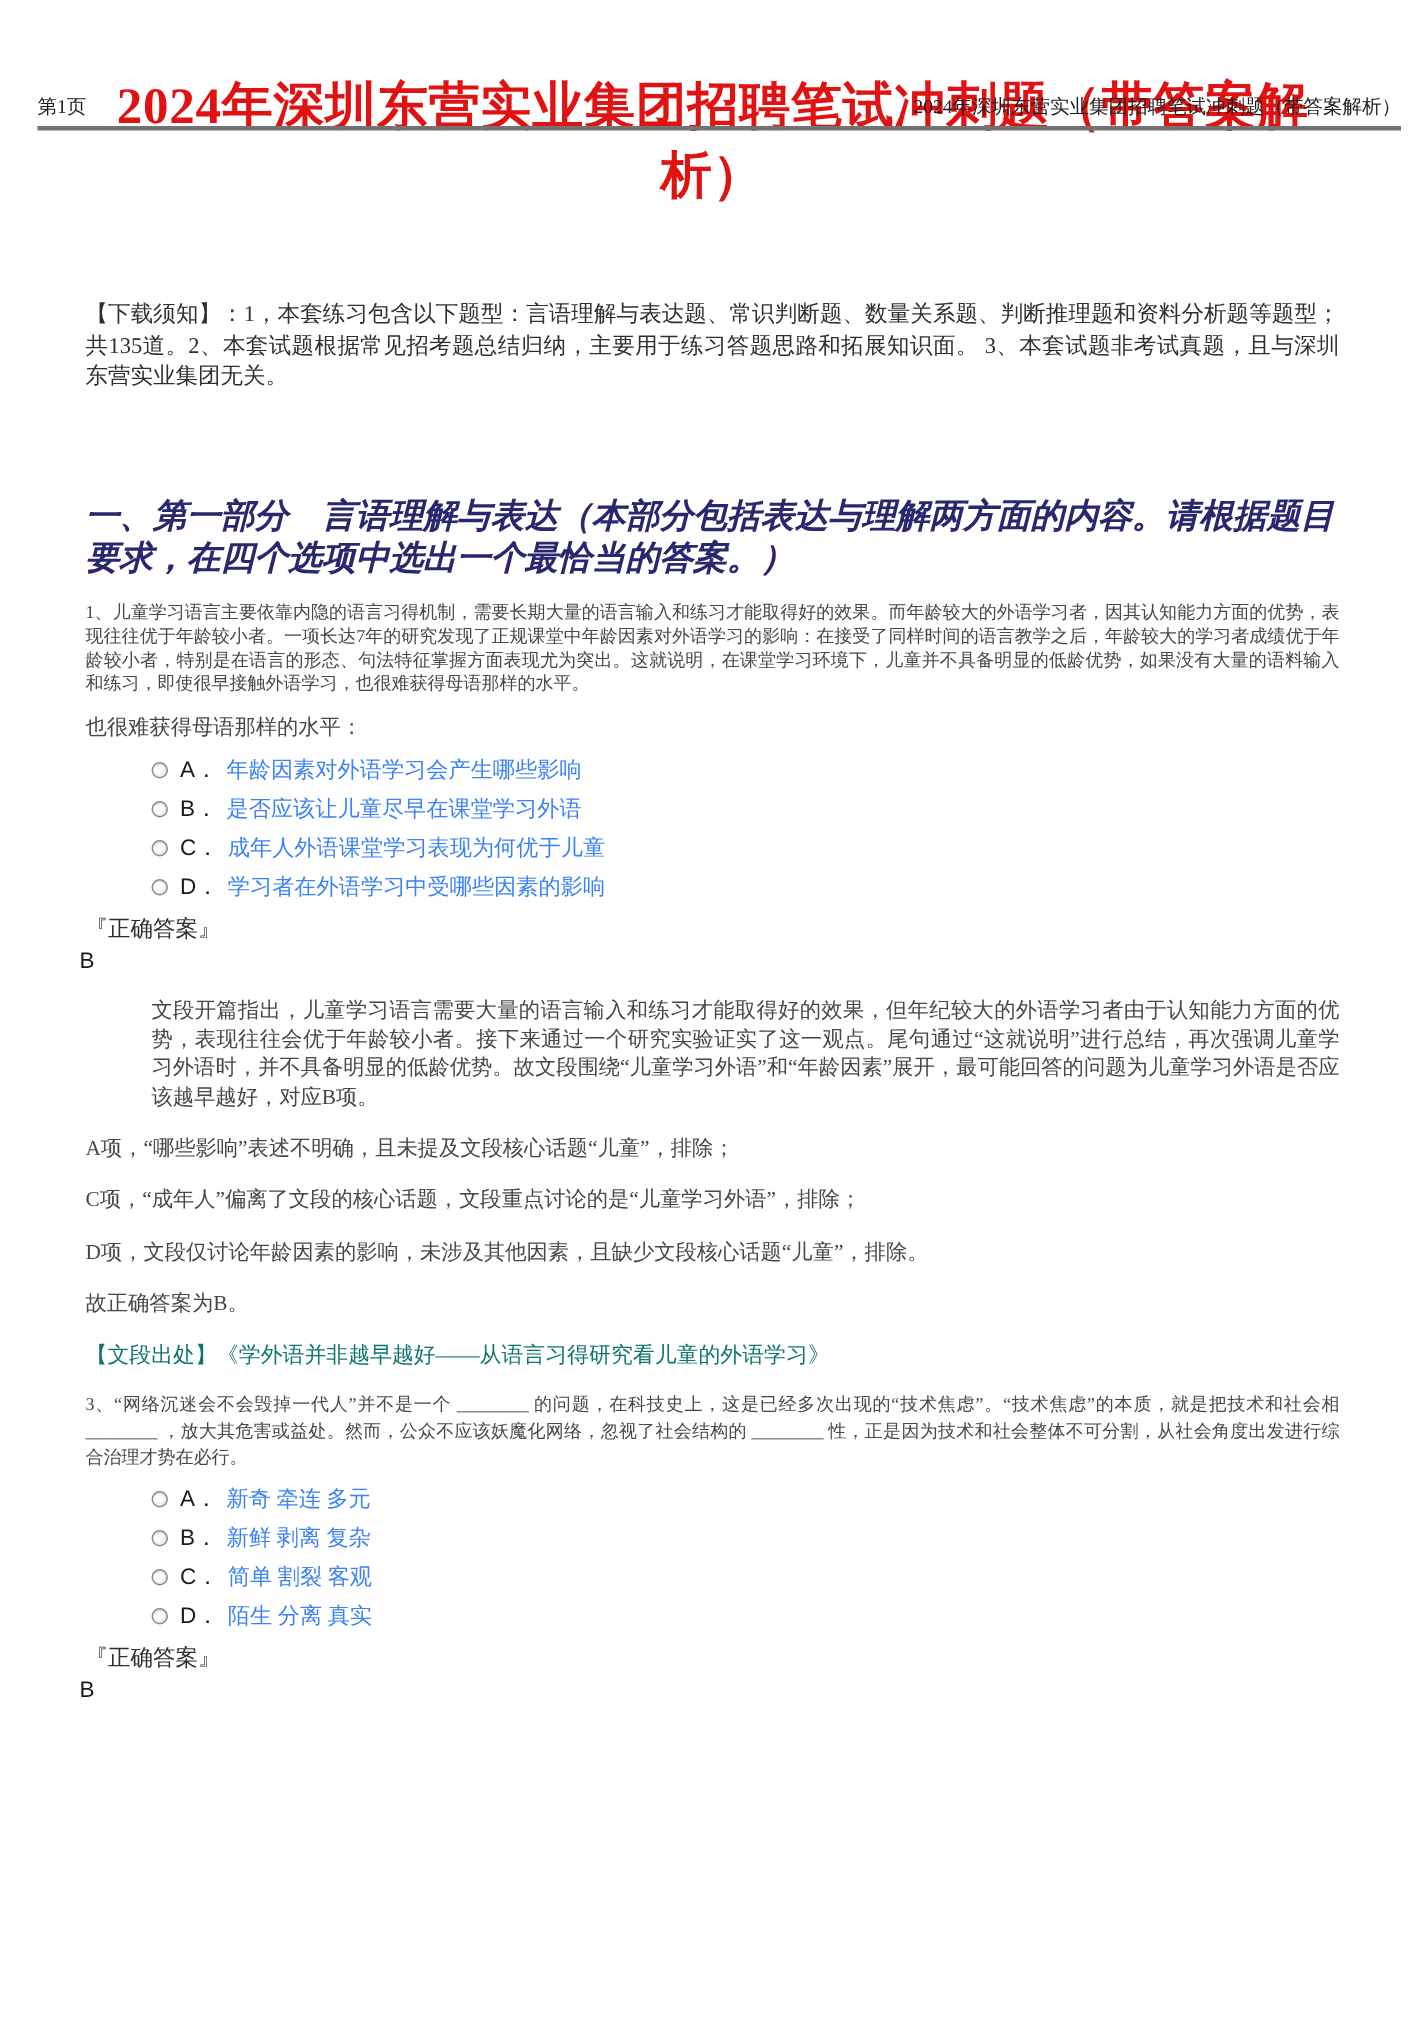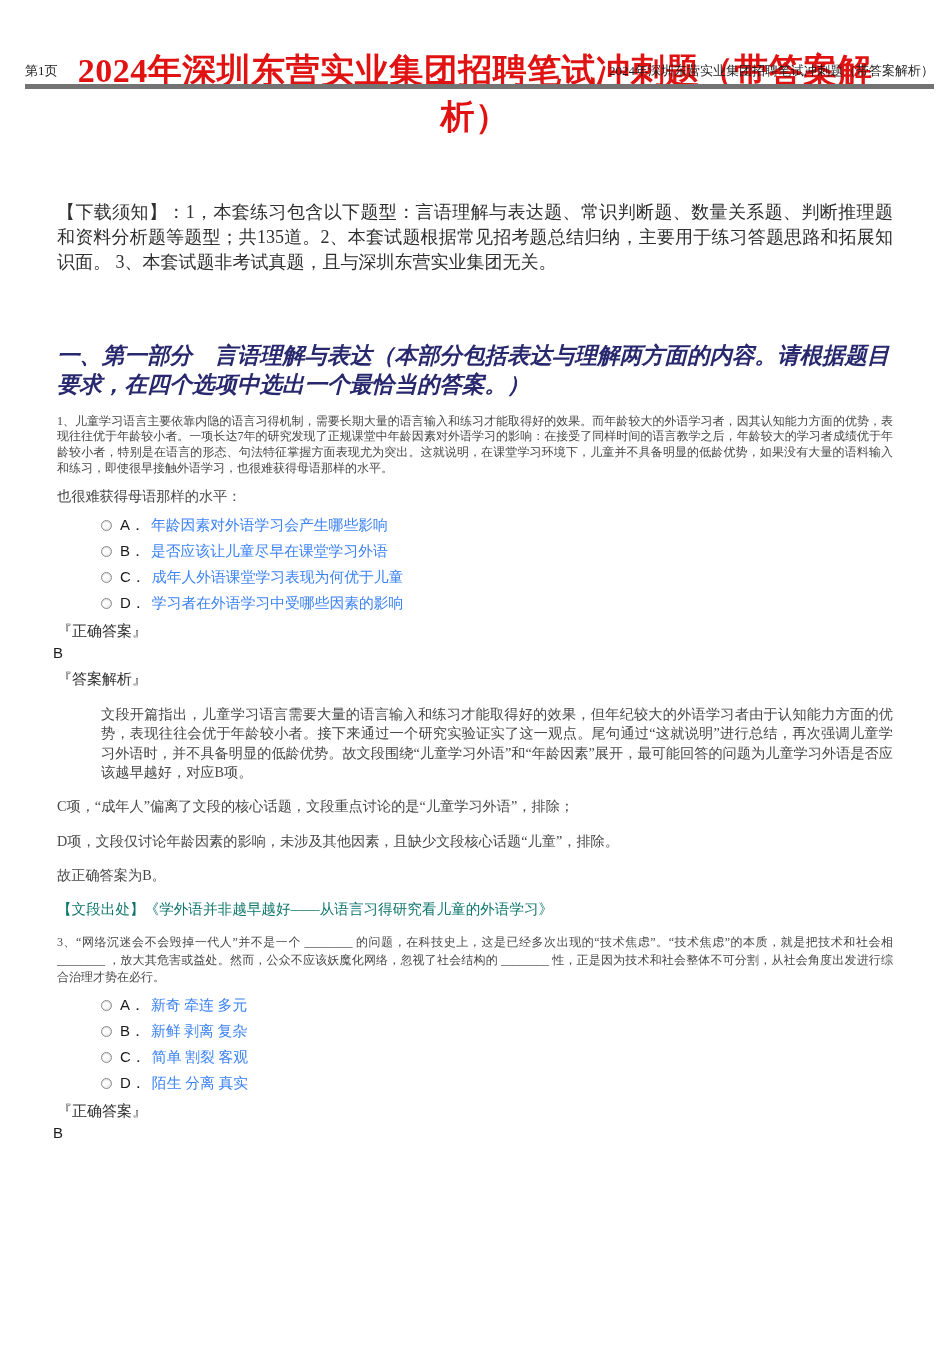--- a/index.html
+++ b/index.html
@@ -8,36 +8,36 @@
     width:950px; height:1345px; position:relative; overflow:hidden;
     font-family:"Liberation Serif","DejaVu Serif",serif;
     color:#3d3d3d;
   }
   .page { width:950px; height:1345px; position:relative; padding:0 57px; }
 
   
   .header {
     position:absolute; top:0; left:25px; right:16px;
     display:flex; justify-content:space-between; align-items:flex-end;
-    padding:14px 0 4px 0; border-bottom:5px solid #737373;
+    padding:14px 0 4px 0; border-bottom:3px solid #737373;
     font-size:13px; color:#1d1d1d;
   }
   .header .h-right { font-family:"Liberation Serif","DejaVu Serif",serif; }
 
   
   .doc-title {
     margin-top:48px; text-align:center;
     font-size:34px; font-weight:700; letter-spacing:0.5px;
     color:var(--title-red,#e01212);
     font-family:"Liberation Serif","DejaVu Serif",serif;
   }
 
   
   .notice {
-    margin-top:60px; font-size:18px; line-height:1.38; color:#2f2f2f;
+    margin-top:60px; font-size:15px; line-height:1.38; color:#2f2f2f;
     text-align:justify;
   }
 
   
   .section-heading {
     margin-top:68px;
     font-size:22.5px; font-weight:700; line-height:1.25;
     color:var(--heading-navy,#28286e);
     font-family:"Liberation Serif","DejaVu Serif",serif;
     font-style:italic;
@@ -113,23 +113,23 @@
       </div>
       <div class="option">
         <span class="radio"></span>
         <span class="opt-label">D．</span>
         <span class="opt-text">学习者在外语学习中受哪些因素的影响</span>
       </div>
     </div>
 
     <p class="ans-label">『正确答案』</p>
     <p class="ans-value">B</p>
-    <p class="ans-label">『答案解析』</p>
 
     <p class="analysis first">文段开篇指出，儿童学习语言需要大量的语言输入和练习才能取得好的效果，但年纪较大的外语学习者由于认知能力方面的优势，表现往往会优于年龄较小者。接下来通过一个研究实验证实了这一观点。尾句通过“这就说明”进行总结，再次强调儿童学习外语时，并不具备明显的低龄优势。故文段围绕“儿童学习外语”和“年龄因素”展开，最可能回答的问题为儿童学习外语是否应该越早越好，对应B项。</p>
+    <p class="analysis line">A项，“哪些影响”表述不明确，且未提及文段核心话题“儿童”，排除；</p>
     <p class="analysis line">C项，“成年人”偏离了文段的核心话题，文段重点讨论的是“儿童学习外语”，排除；</p>
     <p class="analysis line">D项，文段仅讨论年龄因素的影响，未涉及其他因素，且缺少文段核心话题“儿童”，排除。</p>
     <p class="analysis line">故正确答案为B。</p>
 
     <p class="source">【文段出处】《学外语并非越早越好——从语言习得研究看儿童的外语学习》</p>
   </section>
 
   <section class="question q2">
     <p class="stem">3、“网络沉迷会不会毁掉一代人”并不是一个 ________ 的问题，在科技史上，这是已经多次出现的“技术焦虑”。“技术焦虑”的本质，就是把技术和社会相 ________ ，放大其危害或益处。然而，公众不应该妖魔化网络，忽视了社会结构的 ________ 性，正是因为技术和社会整体不可分割，从社会角度出发进行综合治理才势在必行。</p>
 

